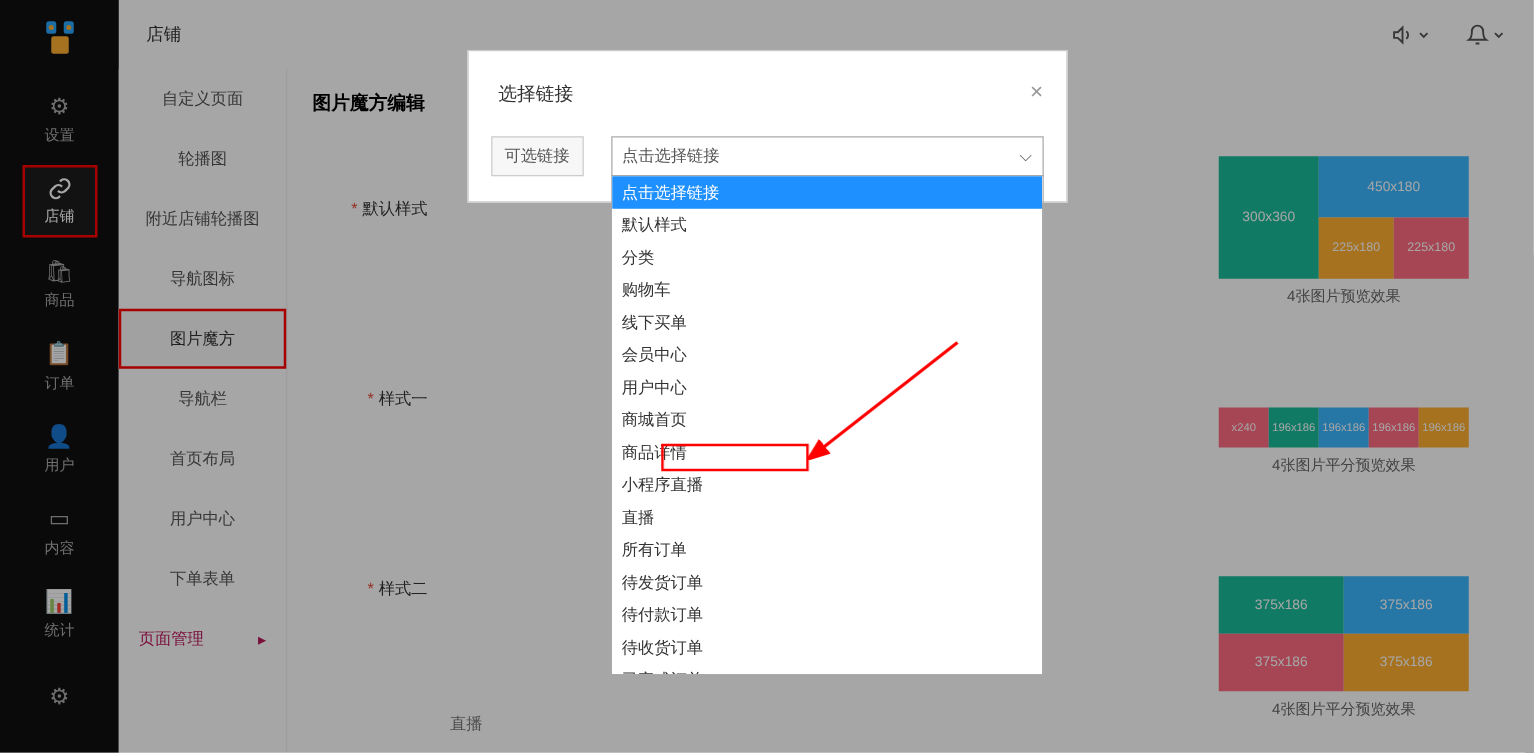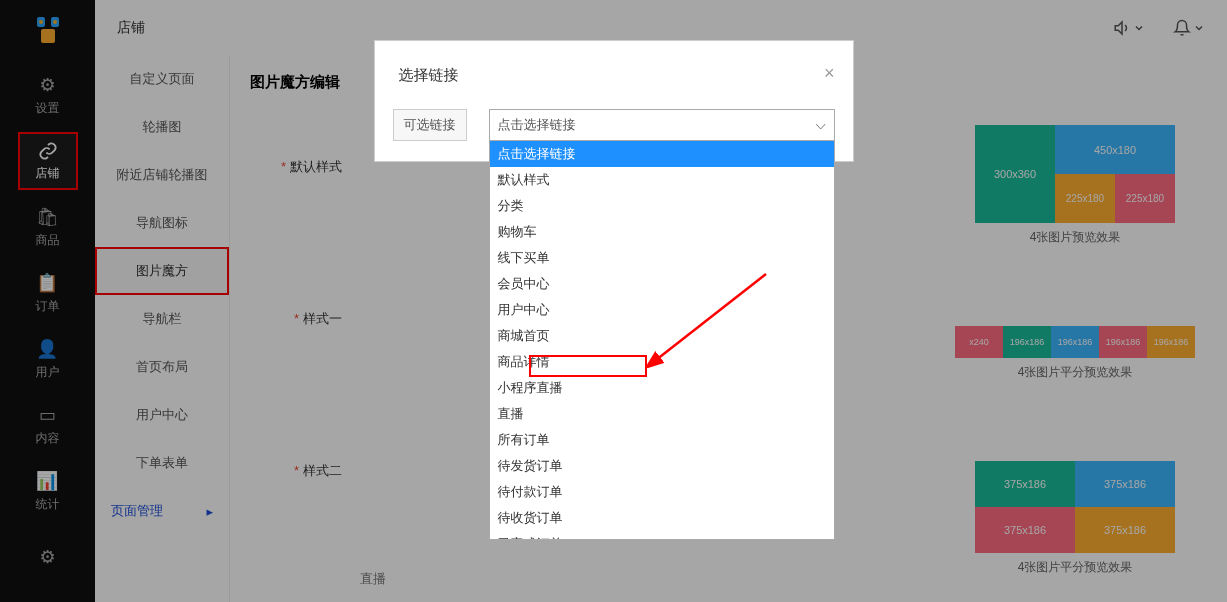--- a/index.html
+++ b/index.html
@@ -14,42 +14,42 @@
 .leftnav { position:absolute; left:0; top:0; width:95px; height:100%; background:#101010; color:#aaa; display:flex; flex-direction:column; align-items:center; padding-top:12px; font-size:12px; }
 .leftnav .logo { width:36px; height:36px; margin-bottom:18px; display:flex; align-items:center; justify-content:center; }
 .leftnav .item { width:60px; height:58px; display:flex; flex-direction:column; align-items:center; justify-content:center; gap:4px; margin-bottom:8px; cursor:pointer; }
 .leftnav .item.active { border:2px solid #ff0000; background:#1d1d1d; color:#fff; }
 .leftnav .item .ic { font-size:18px; }
 
 
 .subnav { position:absolute; left:95px; top:55px; width:135px; bottom:0; background:#fff; border-right:1px solid #eee; font-size:13px; color:#555; }
 .subnav .sitem { height:48px; display:flex; align-items:center; justify-content:center; cursor:pointer; }
 .subnav .sitem.active { background:#f7f7f7; color:#333; border:2px solid #ff0000; }
-.subnav .group { height:48px; display:flex; align-items:center; padding:0 16px; color:#1d4ed8; justify-content:space-between; }
+.subnav .group { height:48px; display:flex; align-items:center; padding:0 16px; color:#be185d; justify-content:space-between; }
 
 
 .main { position:absolute; left:230px; top:55px; right:0; bottom:0; background:#fff; padding:18px 20px; overflow:hidden; }
 .main h3 { font-size:15px; font-weight:600; margin-bottom:22px; }
 .row { display:flex; align-items:flex-start; margin-bottom:90px; }
 .row .lbl { width:110px; text-align:right; padding-right:18px; font-size:13px; color:#333; padding-top:4px;margin-top:40px; }
 .row .lbl .req { color:#e74c3c; margin-right:4px; }
 .row .body { flex:1; }
 
 
 .preview-col { position:absolute; right:32px; top:70px; width:240px; display:flex; flex-direction:column; gap:80px; }
 .preview { display:flex; flex-direction:column; align-items:center; gap:6px; }
 .preview .cap { font-size:12px; color:#666; }
 .p1 { display:flex; width:200px; height:98px; }
 .p1a { width:80px; background:#1abc9c; color:#fff; font-size:11px; display:flex; align-items:center; justify-content:center; }
 .p1r { flex:1; display:flex; flex-direction:column; }
 .p1b { flex:1; background:#3bb6ff; color:#fff; font-size:11px; display:flex; align-items:center; justify-content:center; }
 .p1cd { flex:1; display:flex; }
 .p1c { flex:1; background:#ffb030; display:flex; align-items:center; justify-content:center; font-size:10px; color:#fff; }
 .p1d { flex:1; background:#ff6b81; display:flex; align-items:center; justify-content:center; font-size:10px; color:#fff; }
-.p2 { display:flex; width:240px; height:32px;text-align:center; }
+.p2 { display:flex; width:200px; height:32px;text-align:center; }
 .p2 .cell { flex:1; display:flex; align-items:center; justify-content:center; color:#fff; font-size:9px; }
 .p3 { display:grid; grid-template-columns:1fr 1fr; width:200px; height:92px; gap:0; }
 .p3 .cell { display:flex; align-items:center; justify-content:center; color:#fff; font-size:11px; }
 
 
 .mask { position:absolute; inset:0; background:rgba(0,0,0,0.35); display:flex; align-items:flex-start; justify-content:center; }
 .modal { width:480px; background:#fff; margin-top:40px; border:1px solid #ccc; position:relative; }
 .modal .mh { height:68px; display:flex; align-items:center; padding:0 24px; font-size:15px; color:#333; }
 .modal .close { position:absolute; right:18px; top:22px; font-size:18px; color:#999; cursor:pointer; }
 .modal .mb { padding:0 18px 20px; display:flex; gap:22px; align-items:flex-start; }

